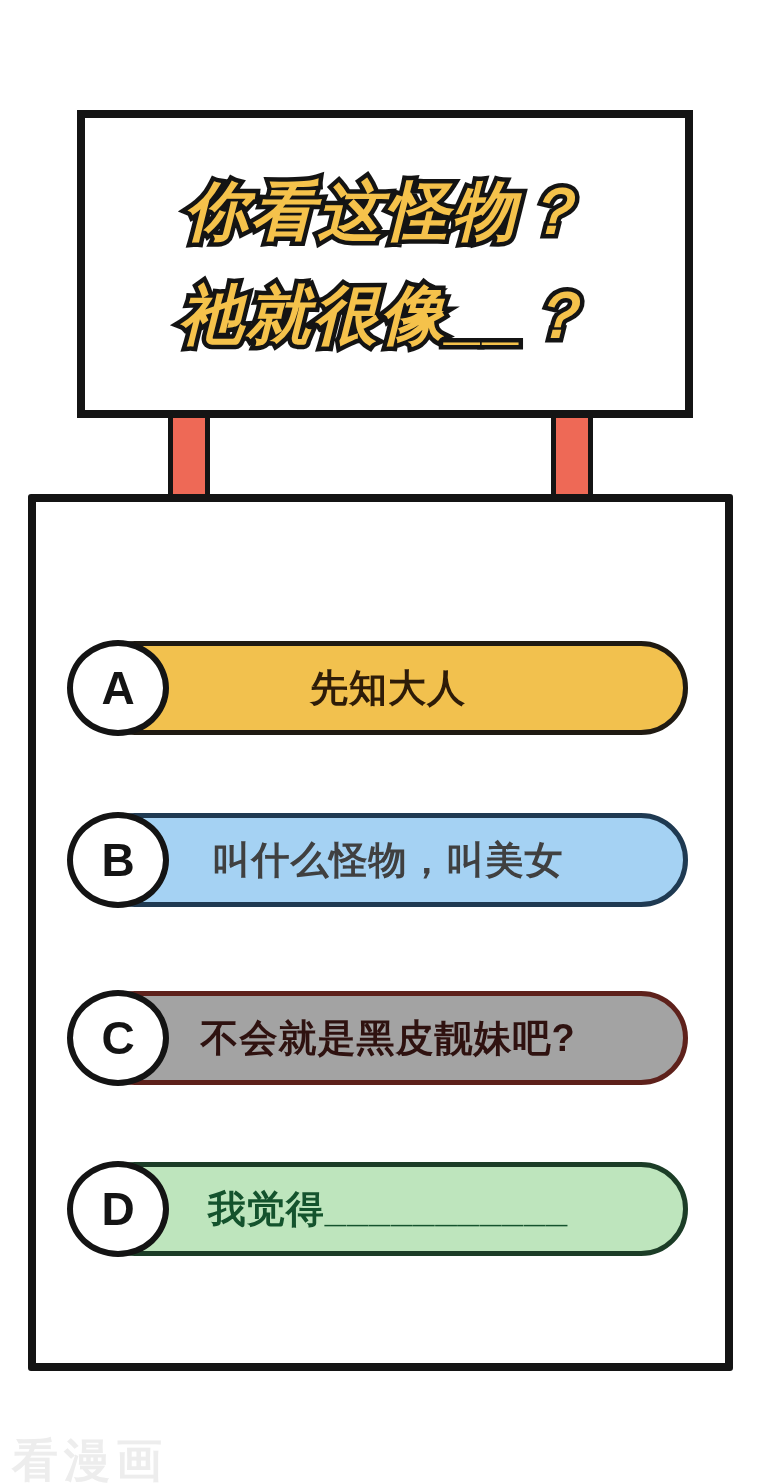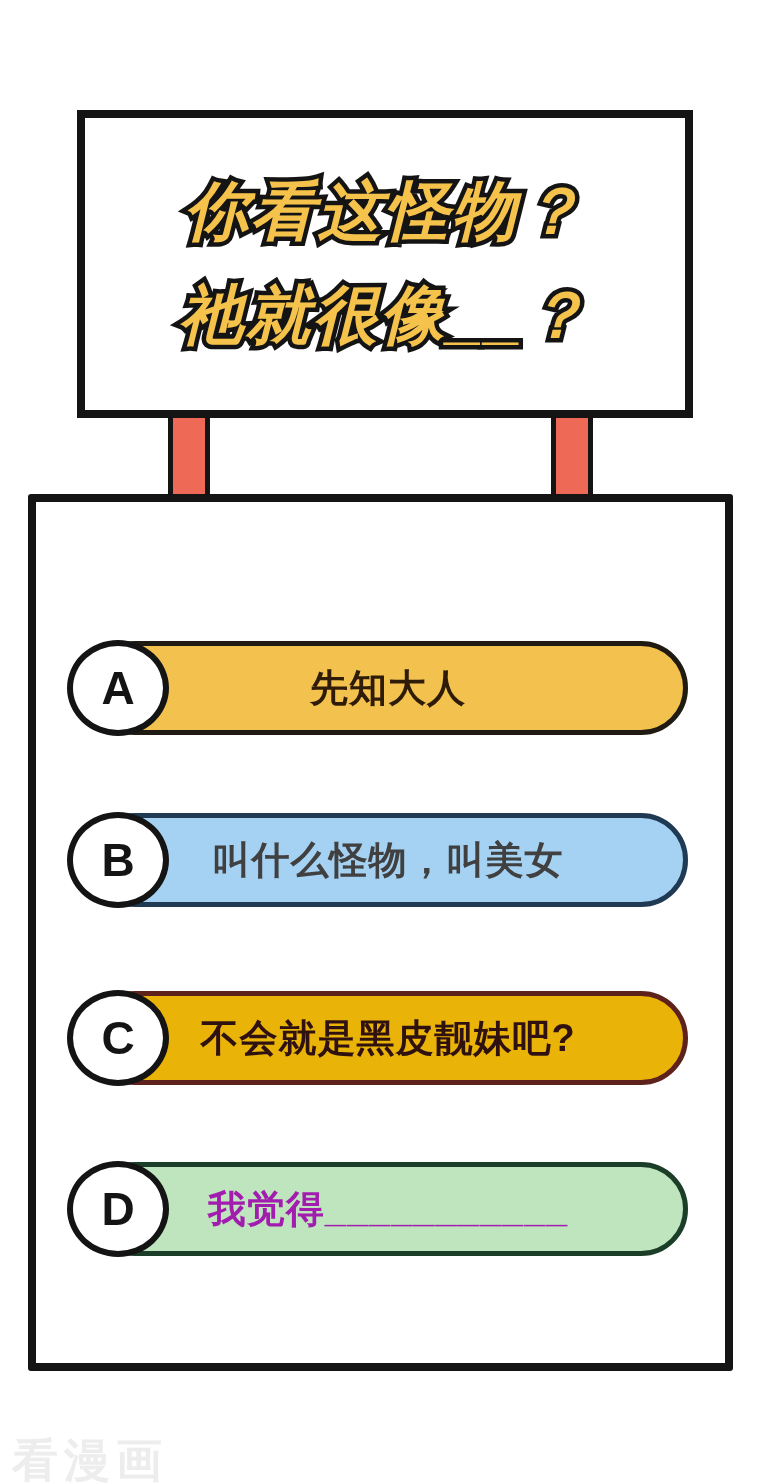--- a/index.html
+++ b/index.html
@@ -153,30 +153,30 @@
   <div class="option" style="top:812px">
     <div class="pill" style="background: rgb(165, 210, 243); border-color: rgb(31, 58, 82); color: #404040;">
       <span>叫什么怪物，叫美女</span>
     </div>
     <div class="badge">
       <span>B</span>
     </div>
   </div>
 
   <div class="option" style="top:990px">
-    <div class="pill" style="background: #eab308; border-color: rgb(94, 33, 27); color: rgb(47, 18, 16); align-items: center;">
+    <div class="pill" style="background: #a3a3a3; border-color: rgb(94, 33, 27); color: rgb(47, 18, 16); align-items: center;">
       <span>不会就是黑皮靓妹吧?</span>
     </div>
     <div class="badge">
       <span>C</span>
     </div>
   </div>
 
   <div class="option" style="top:1161px">
-    <div class="pill" style="background: rgb(190, 229, 189); border-color: rgb(28, 61, 39); color: #a21caf;">
+    <div class="pill" style="background: rgb(190, 229, 189); border-color: rgb(28, 61, 39); color: #14532d;">
       <span>我觉得___________</span>
     </div>
     <div class="badge">
       <span>D</span>
     </div>
   </div>
 
   <div class="watermark" style="color: rgb(237, 237, 237);">看漫画</div>
 
 </div>

